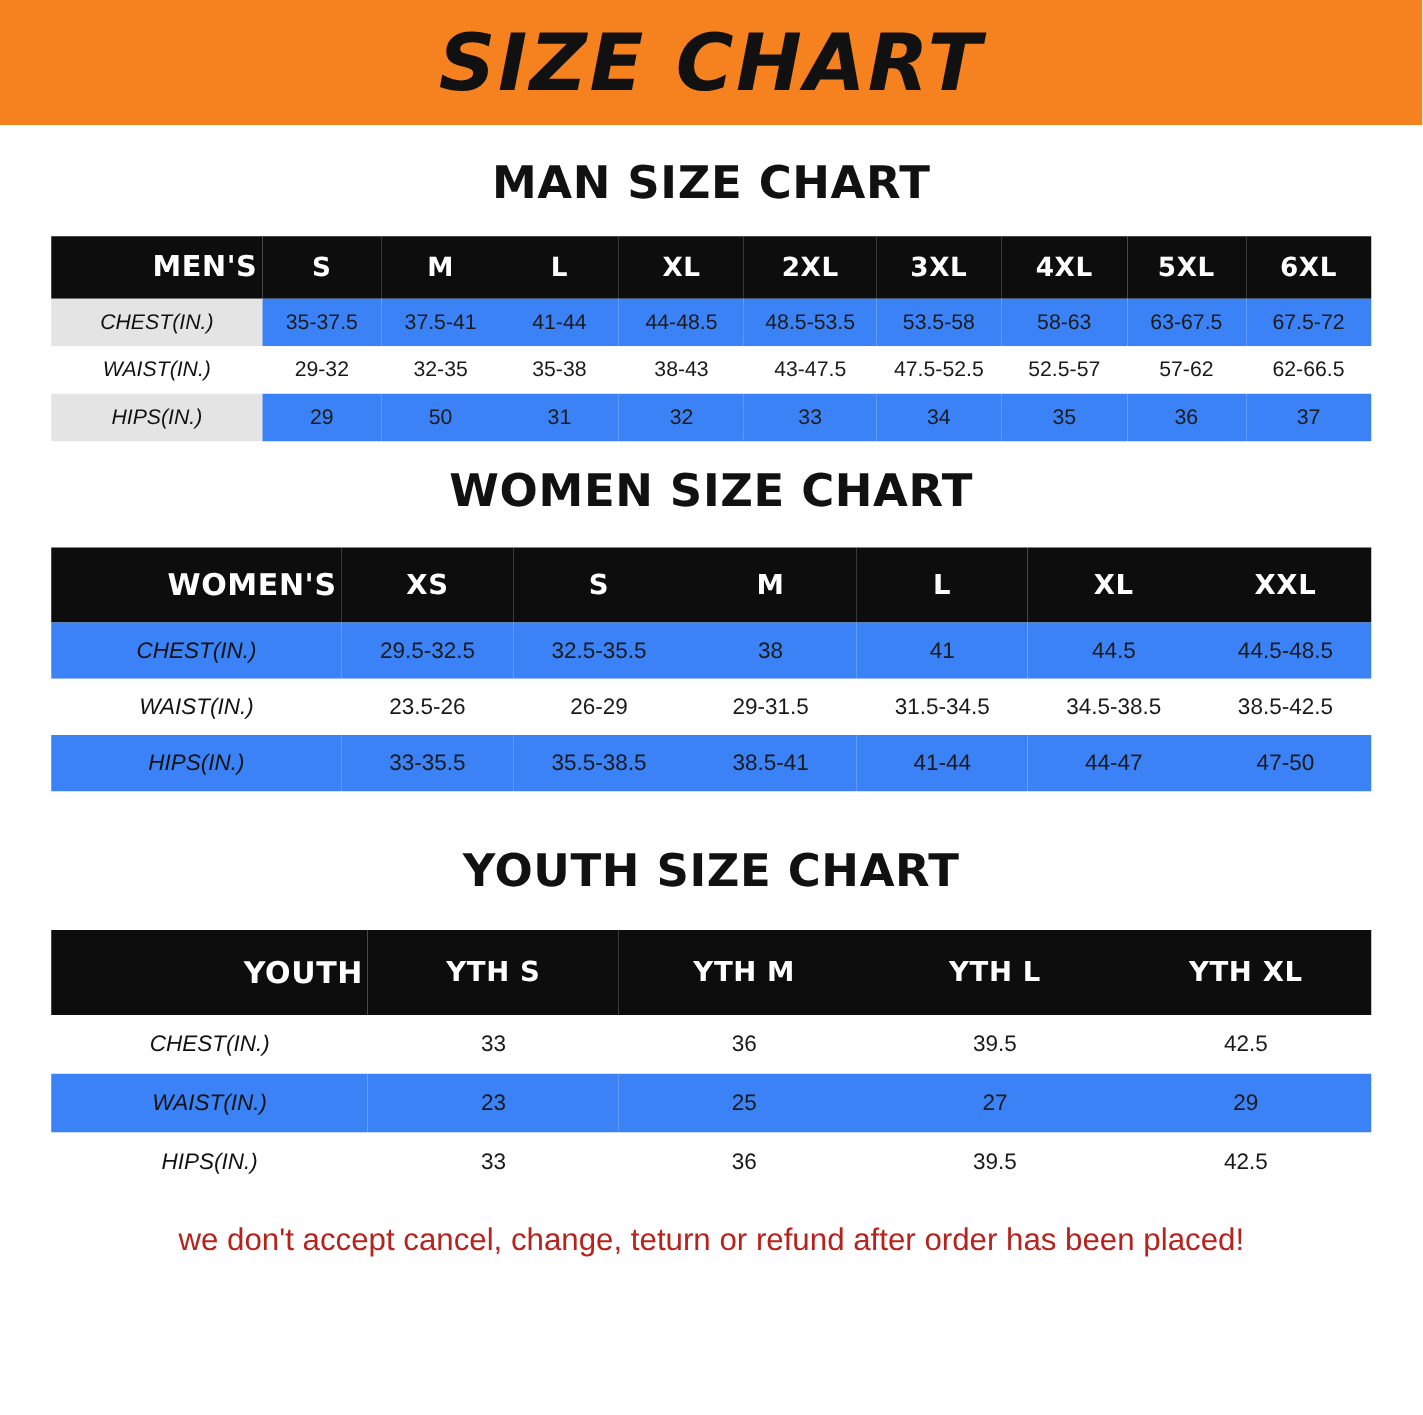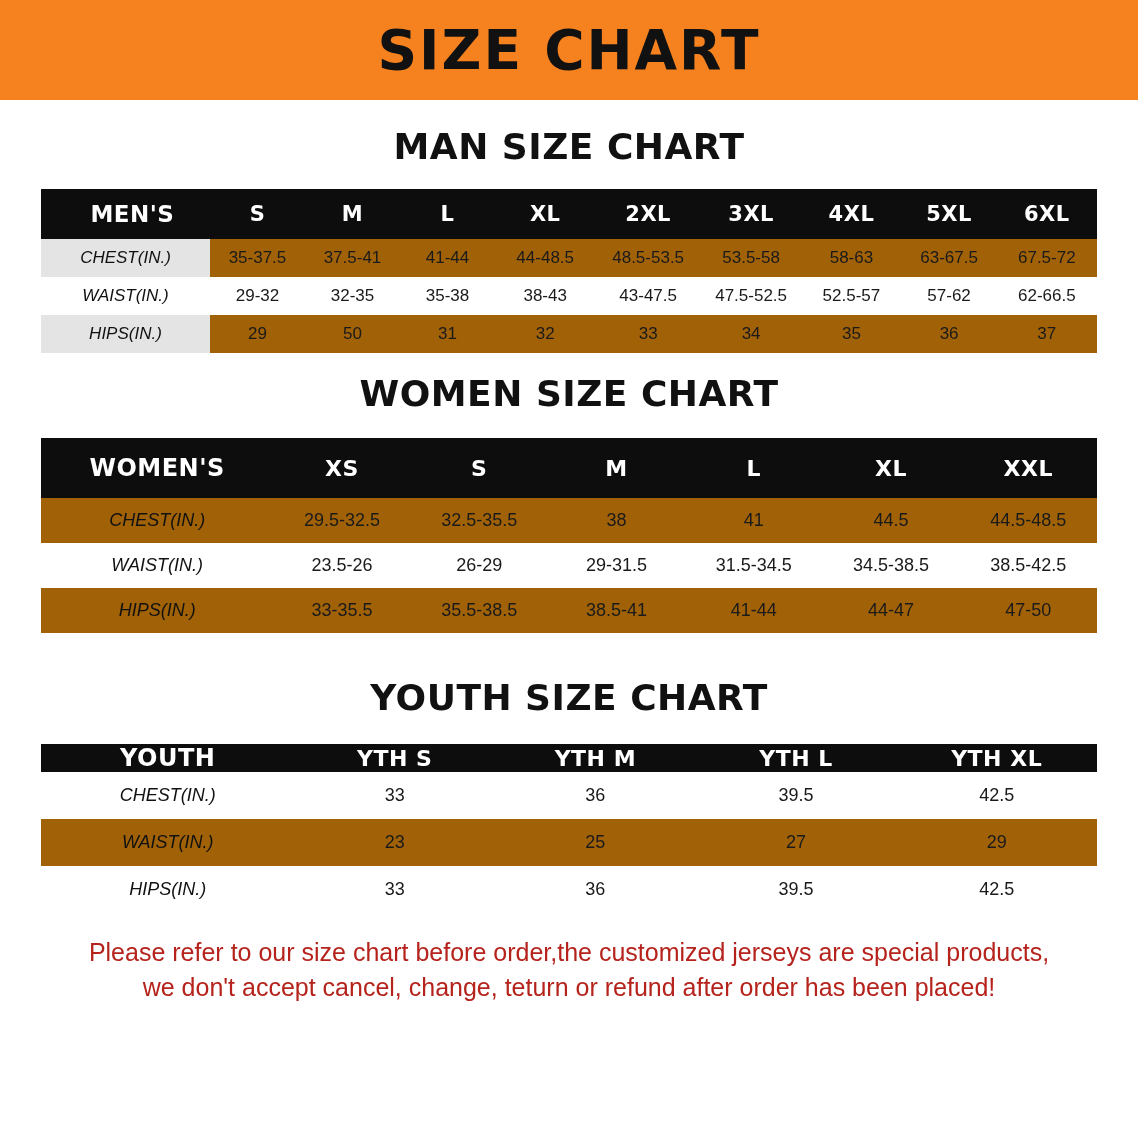--- a/index.html
+++ b/index.html
@@ -20,24 +20,25 @@
   .banner {
     background: #f5821f;
     height: 100px;
     display: flex;
     align-items: center;
     justify-content: center;
   }
   .banner-title {
     font-family: "DejaVu Sans", sans-serif;
     font-weight: 700;
-    font-size: 55px;
+    font-size: 63px;
     letter-spacing: 2px;
     color: #111111;
     line-height: 1;
+    font-style: italic;
   }
 
   
   .section-heading {
     text-align: center;
     font-family: "DejaVu Sans", sans-serif;
     font-weight: 700;
     font-size: 36px;
     letter-spacing: 0.5px;
     color: #111111;
@@ -59,50 +60,50 @@
     background: #0d0d0d;
     color: #ffffff;
     font-family: "DejaVu Sans", sans-serif;
     font-weight: 700;
     font-size: 21px;
     padding: 12px 4px;
     text-align: center;
     letter-spacing: 0.5px;
   }
   thead th.rowlabel {
-    text-align: center;
+    text-align: right;
     padding-left: 18px;
     font-size: 23px;
     margin-top: 20px;
   }
   tbody td {
     font-size: 17px;
     text-align: center;
     padding: 9px 3px;
     color: #1a1a1a;
     font-family: "Liberation Sans", sans-serif;
   }
   tbody td.rowlabel {
     text-align: center;
     font-size: 17px;
     color: #111111;
     font-style: italic;
   }
-  tbody tr.shade td { background: #a16207; }
+  tbody tr.shade td { background: #3b82f6; }
   tbody tr.plain td { background: #ffffff; }
 
   
   #men-table tbody tr.shade td.rowlabel { background: #e4e4e4; }
 
   
   #youth-table tbody td { padding: 13px 3px; font-size: 18px; }
-  #youth-table thead th { font-size: 22px; padding: 0 4px; }
+  #youth-table thead th { font-size: 22px; padding: 20px 4px; }
   #youth-table thead th.rowlabel { font-size: 24px; }
 
-  #women-table thead th { font-size: 22px; padding: 16px 20px; }
+  #women-table thead th { font-size: 22px; padding: 16px 4px; }
   #women-table thead th.rowlabel { font-size: 24px; }
   #women-table tbody td { padding: 12px 3px; font-size: 18px; }
 
   
   .note {
     margin: 22px 38px 0 38px;
     color: #b5231c;
     font-family: "Liberation Sans", sans-serif;
     font-size: 25px;
     line-height: 1.38;
@@ -256,15 +257,14 @@
         <td>33</td>
         <td>36</td>
         <td>39.5</td>
         <td>42.5</td>
       </tr>
     </tbody>
   </table>
 </div>
 
 <div class="note">
-  <div>Please refer to our size chart before order,the customized jerseys are special products,</div>
   <div>we don't accept cancel, change, teturn or refund after order has been placed!</div>
 </div>
 
 </body></html>

